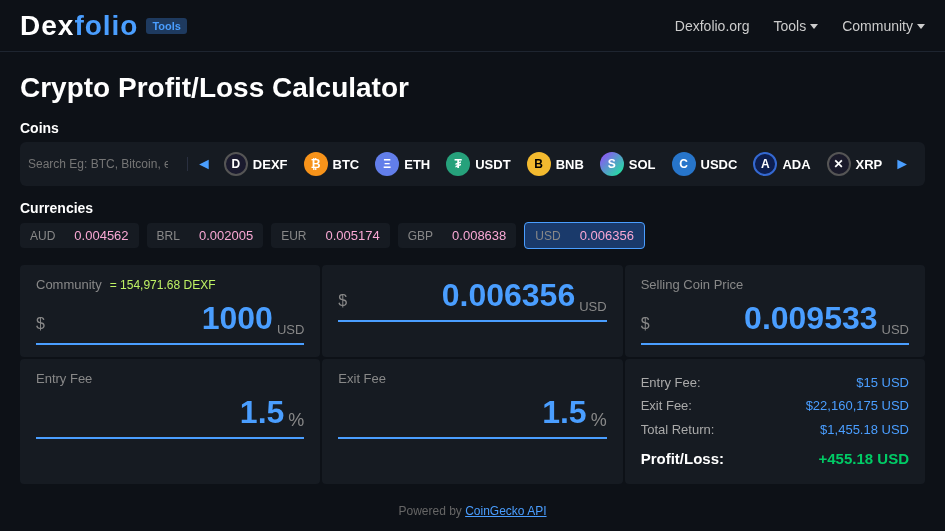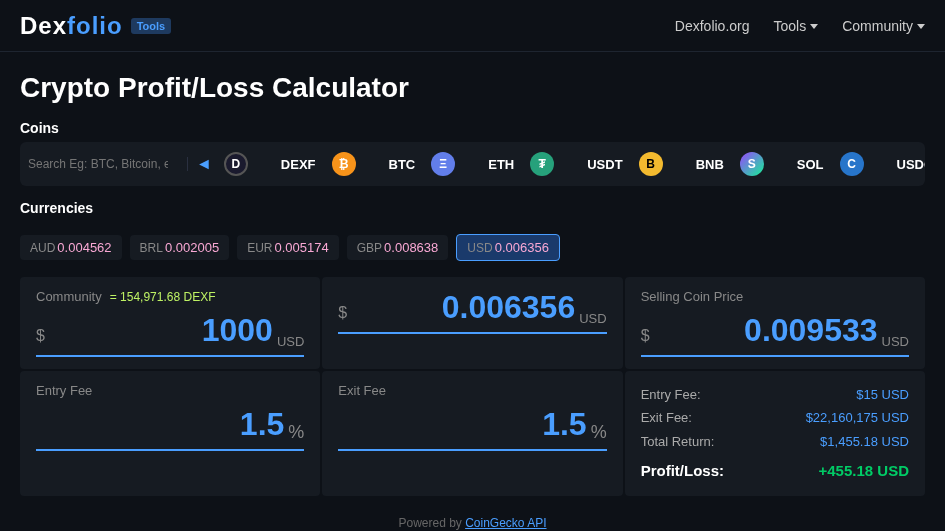--- a/index.html
+++ b/index.html
@@ -21,21 +21,21 @@
       height: 52px;
       background: #0d1117;
       border-bottom: 1px solid #1e2530;
     }
     .header-left {
       display: flex;
       align-items: center;
       gap: 8px;
     }
     .logo-text {
-      font-size: 24px;
+      font-size: 28px;
       font-weight: bold;
       color: #ffffff;
       letter-spacing: 1px;
     }
     .logo-text span { color: #4a9eff; }
     .tools-badge {
       background: #1e3a5f;
       color: #4a9eff;
       font-size: 11px;
       padding: 2px 6px;
@@ -135,41 +135,39 @@
       align-items: center;
       justify-content: center;
       font-size: 12px;
       font-weight: bold;
       flex-shrink: 0;
     }
     .coin-label {
       font-size: 13px;
       font-weight: bold;
       color: #ffffff;
-      margin-left: 28px;
     }
 
     
     .currencies-row {
       display: flex;
       align-items: center;
       gap: 8px;
       margin-bottom: 16px;
       flex-wrap: nowrap;
     }
     .currency-badge {
       display: flex;
       align-items: center;
-      gap: 2px;
+      gap: 19px;
       background: #161b22;
       border-radius: 4px;
       padding: 5px 10px;
       font-size: 13px;
       cursor: pointer;
-      margin-top: 12px;
     }
     .currency-badge.active {
       background: #1a3a6b;
       border: 1px solid #4a9eff;
     }
     .currency-code {
       color: #888;
       font-size: 12px;
     }
     .currency-value {

